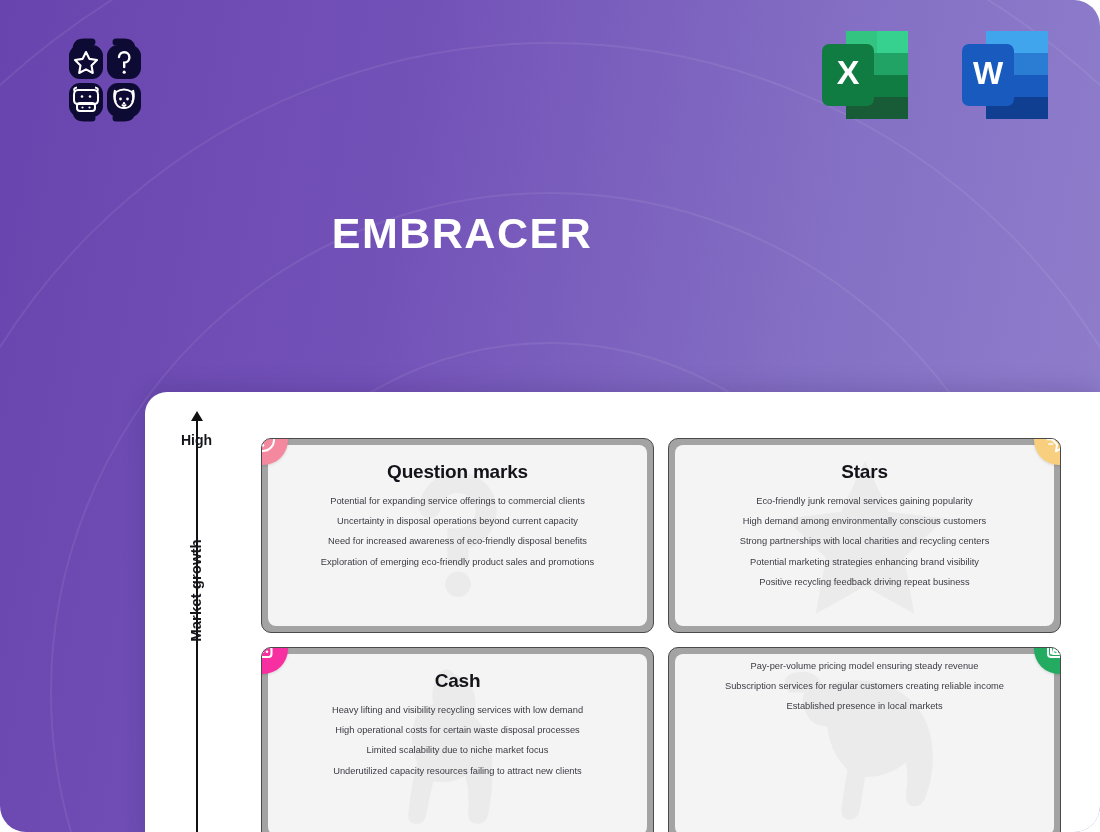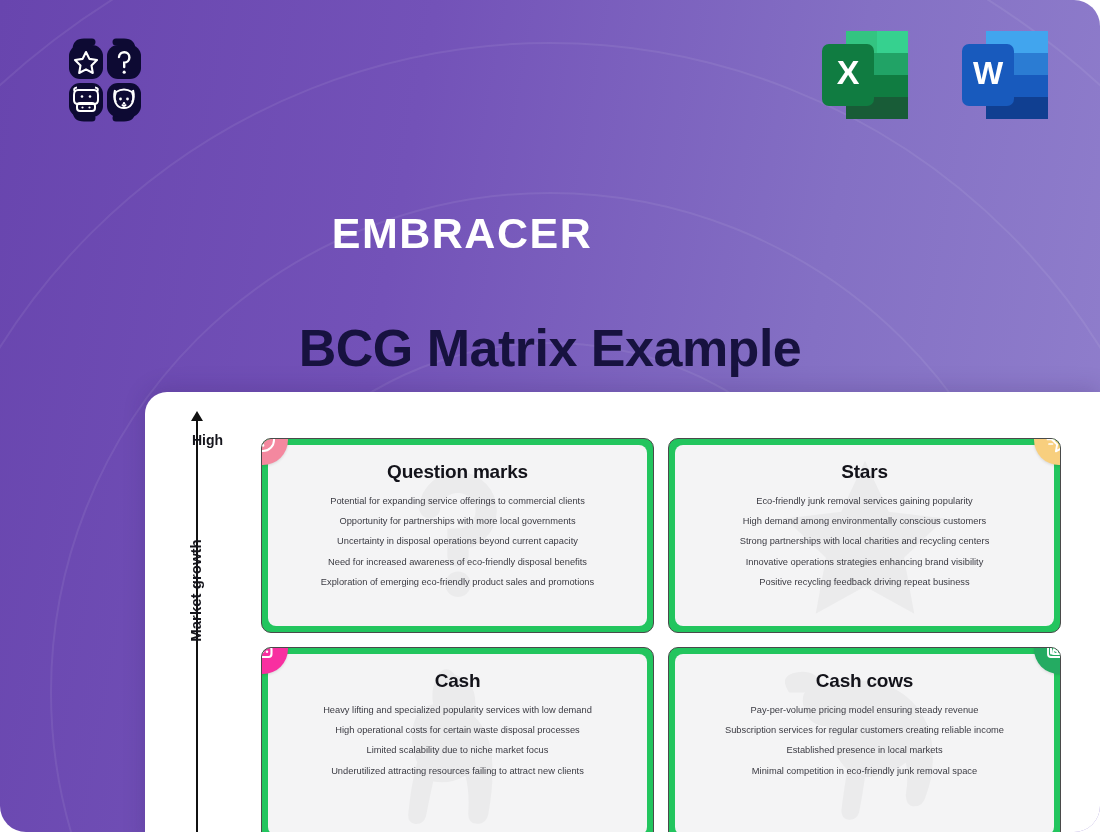--- a/index.html
+++ b/index.html
@@ -58,36 +58,36 @@
     overflow:hidden;
   }
 
   
   .yaxis{ position:absolute; left:51px; top:28px; width:2px; height:420px; background:#111; }
   .yaxis:before{
     content:""; position:absolute; left:-5px; top:-9px;
     border-left:6px solid transparent; border-right:6px solid transparent;
     border-bottom:10px solid #111;
   }
-  .lbl-high{ position:absolute; left:47px; top:40px; font-size:14px; font-weight:bold; color:#15151c; }
+  .lbl-high{ position:absolute; left:36px; top:40px; font-size:14px; font-weight:bold; color:#15151c; }
   .lbl-growth{
     position:absolute; left:-20px; top:190px; width:140px; text-align:center;
     font-size:15px; font-weight:bold; color:#15151c;
     transform:rotate(-90deg); transform-origin:center center;
   }
 
   
   .matrix{
     position:absolute; left:116px; top:46px; width:800px; height:404px;
     display:grid; grid-template-columns:1fr 1fr; grid-template-rows:1fr 1fr;
     gap:14px;
   }
   .quad{
     position:relative; border:1.6px solid #4a4a4a; border-radius:10px;
-    background:#22c55e; overflow:hidden;
+    background:#a3a3a3; overflow:hidden;
   }
   .quad-inner{
     position:absolute; left:6px; top:6px; right:6px; bottom:6px;
     background:#f4f4f5; border-radius:8px;
   }
   .watermark{
     position:absolute; left:50%; top:52%; transform:translate(-50%,-50%);
     opacity:.06; pointer-events:none;
   }
   .q-title{
@@ -181,21 +181,20 @@
         <rect x="26" y="25" width="62" height="22" fill="#2b7cd3"></rect>
         <rect x="26" y="47" width="62" height="22" fill="#185abd"></rect>
         <rect x="26" y="69" width="62" height="22" fill="#103f91"></rect>
         <rect x="2" y="16" width="52" height="62" rx="7" fill="#185abd"></rect>
         <text x="28" y="56" font-family="Liberation Sans, sans-serif" font-size="32" font-weight="bold" fill="#ffffff" text-anchor="middle">W</text>
       </svg>
     </div>
   </div>
 
   <div class="brand">EMBRACER</div>
-  <div class="doc-title">BCG Matrix Example</div>
 
   <div class="card">
 
     <div class="yaxis"></div>
     <div class="lbl-high">High</div>
     <div class="lbl-growth">Market growth</div>
 
     <div class="matrix">
 
       <div class="quad">
@@ -207,21 +206,20 @@
         <div class="badge tl" style="background:#f4889f">
           <svg width="30" height="30" viewBox="0 0 30 30">
             <circle cx="15" cy="15" r="11" fill="none" stroke="#fff" stroke-width="2"></circle>
             <path d="M11.6 11.8 a3.5 3.5 0 1 1 3.5 3.8 v1.6" fill="none" stroke="#fff" stroke-width="2" stroke-linecap="round"></path>
             <circle cx="15.1" cy="20.4" r="1.3" fill="#fff"></circle>
           </svg>
         </div>
         <div class="q-title">Question marks</div>
         <ul class="q-list">
           <li>Potential for expanding service offerings to commercial clients</li>
-          <li>Opportunity for partnerships with more local governments</li>
           <li>Uncertainty in disposal operations beyond current capacity</li>
           <li>Need for increased awareness of eco-friendly disposal benefits</li>
           <li>Exploration of emerging eco-friendly product sales and promotions</li>
         </ul>
       </div>
 
       <div class="quad">
         <div class="quad-inner"></div>
         <svg class="watermark" width="175" height="170" viewBox="0 0 100 100">
           <path d="M50 4 l14 30 33 4 -24 23 6 33 -29-16 -29 16 6-33 -24-23 33-4z" fill="#6b6b6b"></path>
@@ -234,66 +232,64 @@
                 <path d="M4.5 15.5 h4.5"></path>
                 <path d="M6 20 h3.5"></path>
             </g>
           </svg>
         </div>
         <div class="q-title">Stars</div>
         <ul class="q-list">
           <li>Eco-friendly junk removal services gaining popularity</li>
           <li>High demand among environmentally conscious customers</li>
           <li>Strong partnerships with local charities and recycling centers</li>
-          <li>Innovative operations strategies enhancing brand visibility</li>
+          <li>Potential marketing strategies enhancing brand visibility</li>
           <li>Positive recycling feedback driving repeat business</li>
         </ul>
       </div>
 
       <div class="quad">
         <div class="quad-inner"></div>
         <svg class="watermark" width="150" height="175" viewBox="0 0 100 120">
           <path d="M36 10 q6-8 12 0 q10 2 13 12 q2 8 0 16 q10 10 12 26 q2 18 -2 40 q-1 8 -8 8 q-6 0-6-7 q1-16 -2-26 q-10 6 -22 4 q-3 14 -5 24 q-2 6 -8 5 q-5-1 -4-8 q2-20 6-34 q-6-14 -2-28 q3-10 13-12 q-2-10 3-20z" fill="#6b6b6b"></path>
         </svg>
         <div class="badge tl" style="background:#f82fa0">
           <svg width="30" height="30" viewBox="0 0 30 30">
             <path d="M10 12.5 V9.5 a5 5 0 0 1 10 0" fill="none" stroke="#fff" stroke-width="2.1" stroke-linecap="round"></path>
             <rect x="6.5" y="12.5" width="17" height="10.5" rx="3" fill="none" stroke="#fff" stroke-width="2.1"></rect>
             <circle cx="11" cy="17.8" r="1.3" fill="#fff"></circle>
             <circle cx="15" cy="17.8" r="1.3" fill="#fff"></circle>
             <circle cx="19" cy="17.8" r="1.3" fill="#fff"></circle>
           </svg>
         </div>
         <div class="q-title">Cash</div>
         <ul class="q-list">
-          <li>Heavy lifting and specialized popularity services with low demand</li>
+          <li>Heavy lifting and visibility recycling services with low demand</li>
           <li>High operational costs for certain waste disposal processes</li>
           <li>Limited scalability due to niche market focus</li>
-          <li>Underutilized attracting resources failing to attract new clients</li>
+          <li>Underutilized capacity resources failing to attract new clients</li>
         </ul>
       </div>
 
       <div class="quad">
         <div class="quad-inner"></div>
         <svg class="watermark" width="210" height="175" viewBox="0 0 140 120">
           <path d="M18 22 q-8-12 6-14 q12-2 18 10 q14-6 30-4 q18 2 30 14 q12 12 14 30 q2 18 -4 34 q-2 8 -8 8 q-6 0 -6-8 q2-12 0-22 q-12 10 -28 10 q-2 14 -4 24 q-2 6 -8 5 q-5-1 -4-8 q2-16 4-26 q-12-12 -14-30 q-10 0 -14-8 q-4-8 -2-14 q4-6 10-1z" fill="#6b6b6b"></path>
         </svg>
         <div class="badge tr" style="background:#24ab62">
           <svg width="32" height="32" viewBox="0 0 32 32">
             <rect x="11" y="7" width="15" height="11" rx="3" fill="none" stroke="#fff" stroke-width="1.9"></rect>
             <rect x="8" y="10" width="15" height="11" rx="3" fill="none" stroke="#fff" stroke-width="1.9"></rect>
             <rect x="5" y="13" width="15" height="11" rx="3" fill="none" stroke="#fff" stroke-width="1.9"></rect>
             <circle cx="12.5" cy="18.5" r="2.3" fill="none" stroke="#fff" stroke-width="1.8"></circle>
             <path d="M8 16.5 v4 M17 16.5 v4" stroke="#fff" stroke-width="1.8" stroke-linecap="round"></path>
           </svg>
         </div>
-        <div class="q-title">Cash cows</div>
         <ul class="q-list">
           <li>Pay-per-volume pricing model ensuring steady revenue</li>
           <li>Subscription services for regular customers creating reliable income</li>
           <li>Established presence in local markets</li>
-          <li>Minimal competition in eco-friendly junk removal space</li>
         </ul>
       </div>
 
     </div>
   </div>
 </div>
 
 </body></html>

